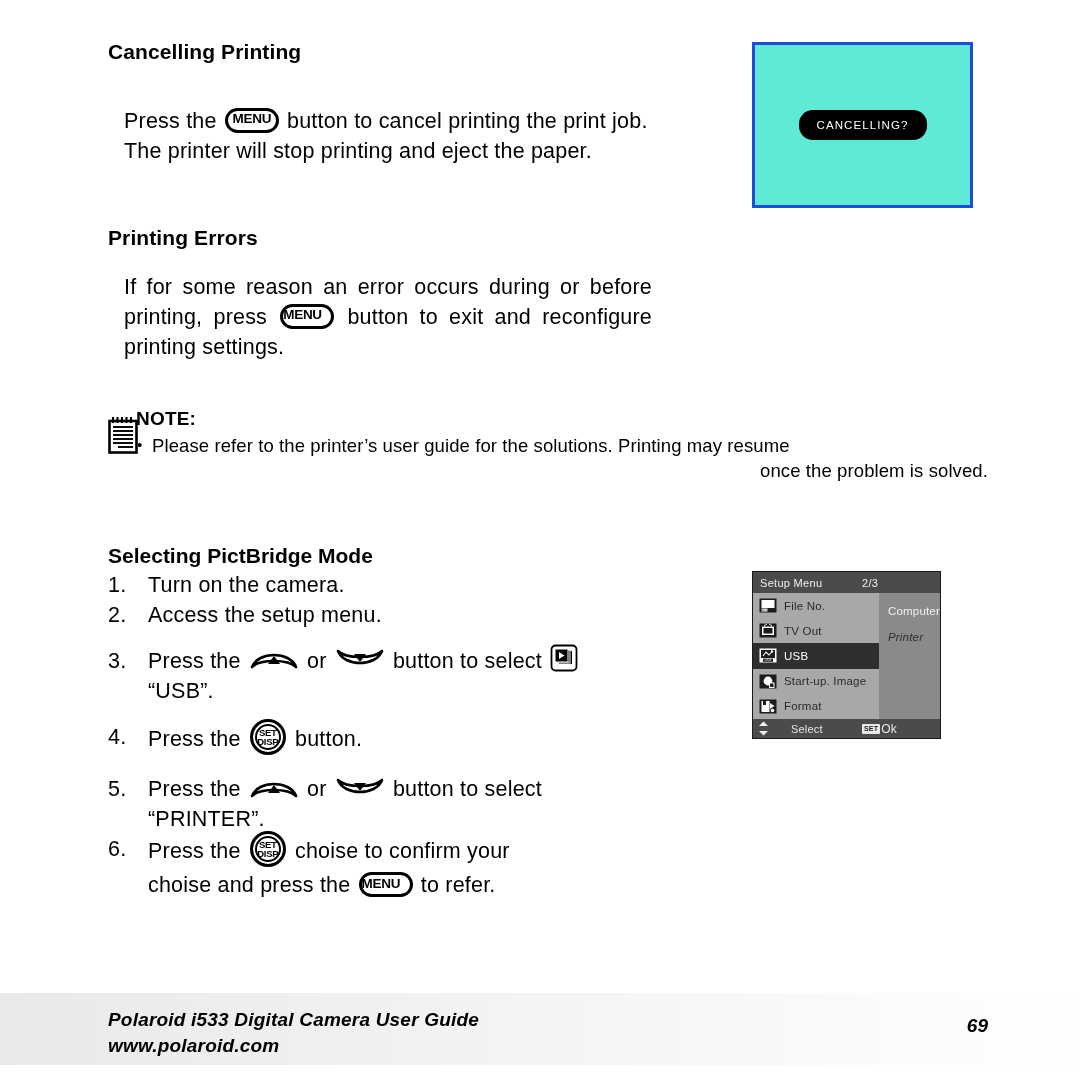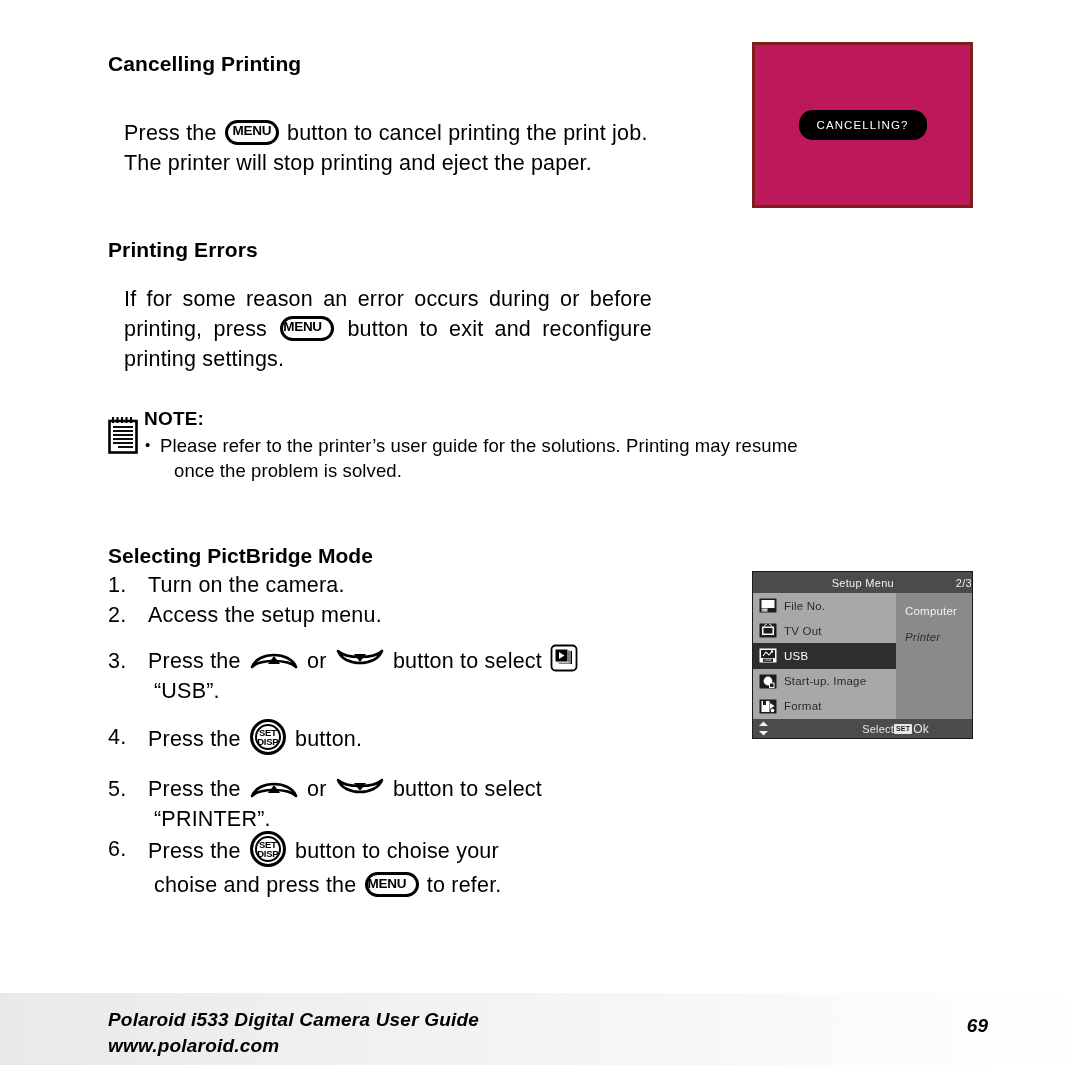--- a/index.html
+++ b/index.html
@@ -17,21 +17,21 @@
   }
   .page {
     position: absolute;
     inset: 0;
   }
 
   
   .col-left {
     position: absolute;
     left: 108px;
-    top: 52px;
+    top: 40px;
     width: 560px;
   }
   h2.sec {
     font-size: 21px;
     font-weight: bold;
     margin: 0;
     letter-spacing: 0.1px;
   }
   p.body {
     font-size: 21.5px;
@@ -118,21 +118,21 @@
     position: absolute;
     left: 108px;
     top: 408px;
     width: 880px;
   }
   .note-icon {
     position: absolute;
     left: 0; top: 8px;
     width: 30px; height: 38px;
   }
-  .note-body { margin-left: 36px; }
+  .note-body { margin-left: 28px; }
   .note-title {
     font-size: 19px;
     font-weight: bold;
     margin: 0 0 3px 0;
     letter-spacing: 0.2px;
   }
   .note-line {
     font-size: 18.5px;
     line-height: 25px;
     margin: 0;
@@ -143,21 +143,21 @@
     padding-left: 16px;
     text-align: justify;
     text-align-last: left;
   }
   .note-bullet::before {
     content: "\2022";
     position: absolute;
     left: 1px; top: -1px;
     font-size: 15px;
   }
-  .note-cont { padding-left: 30px; }
+  .note-cont { padding-left: 30px; text-align: right; }
 
   
   .proc-wrap {
     position: absolute;
     left: 108px;
     top: 544px;
     width: 560px;
   }
   .proc-head {
     font-size: 21px;
@@ -171,28 +171,28 @@
     padding-left: 40px;
     margin: 0;
     letter-spacing: 0.2px;
   }
   .step .num {
     position: absolute;
     left: 0; top: 0;
     width: 28px;
   }
   .step.sp { margin-top: 16px; }
-  .step .sub { display: block; margin-left: 6px; }
+  .step .sub { display: block; }
   .step.jst { text-align: justify; text-align-last: left; }
 
   
   .lcd {
     position: absolute;
-    background: #be185d;
-    border: 3px solid #7f1d1d;
+    background: #5eead4;
+    border: 3px solid #1d4ed8;
     box-sizing: border-box;
   }
   #lcd-cancel { left: 752px; top: 42px;  width: 221px; height: 166px; }
   #lcd-error  { left: 752px; top: 213px; width: 221px; height: 166px; }
   .lcd-toast {
     position: absolute;
     left: 50%;
     top: 50%;
     transform: translate(-50%, -50%);
     background: #000;
@@ -202,27 +202,26 @@
     letter-spacing: 1.1px;
     padding: 9px 18px;
     white-space: nowrap;
     font-family: "Liberation Sans", sans-serif;
   }
 
   
   #lcd-setup {
     position: absolute;
     left: 752px; top: 571px;
-    width: 221px; height: 168px;
+    width: 189px; height: 168px;
     background: #8d8d8d;
     border: 1.5px solid #1a1a1a;
     box-sizing: border-box;
     font-family: "Liberation Sans", sans-serif;
     overflow: hidden;
-    text-align: right;
   }
   .menu-title {
     height: 21px;
     background: #4b4b4b;
     color: #f0f0f0;
     display: flex;
     align-items: center;
     font-size: 11px;
     letter-spacing: 0.3px;
   }
@@ -470,21 +469,21 @@
 
     <p class="step jst">
       <span class="num">6.</span>
       <span>Press the</span>
       <span class="ic icon-setdisp">
         <i>
           <span>SET</span>
           <span>DISP</span>
         </i>
       </span>
-      <span>button to choise your</span>
+      <span>choise to confirm your</span>
       <span class="sub">
         <span>choise and press the</span>
         <span class="ic icon-menu"><span>MENU</span></span>
         <span>to refer.</span>
       </span>
     </p>
   </div>
 
   <div class="lcd" id="lcd-cancel">
     <div class="lcd-toast">CANCELLING?</div>

